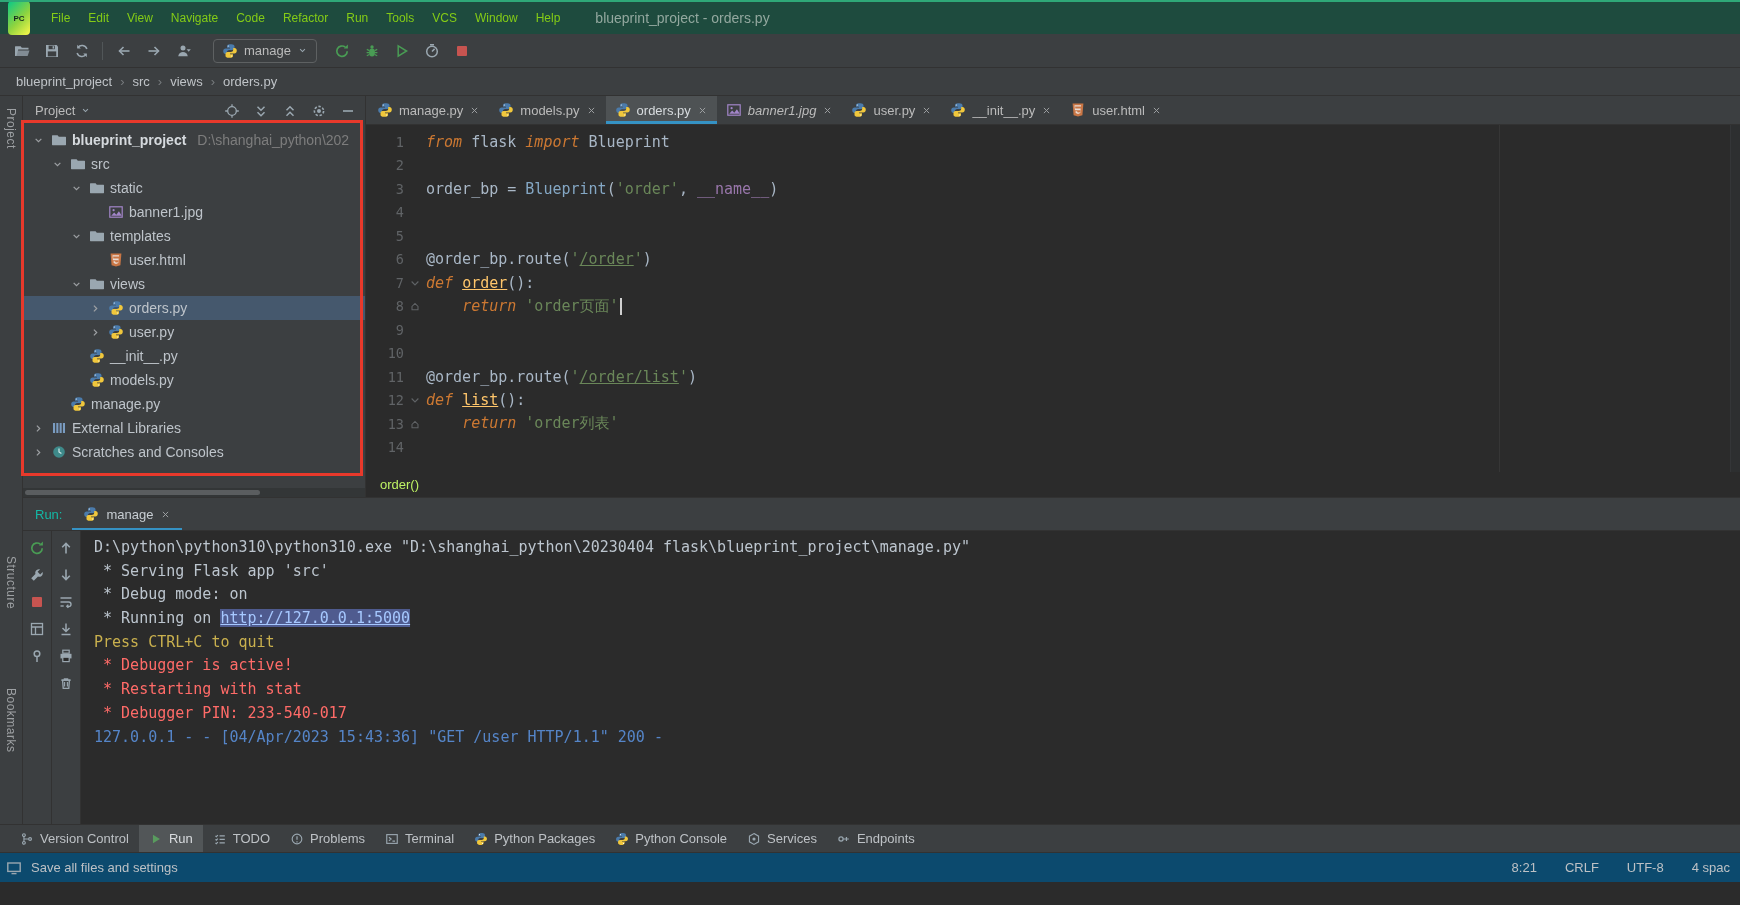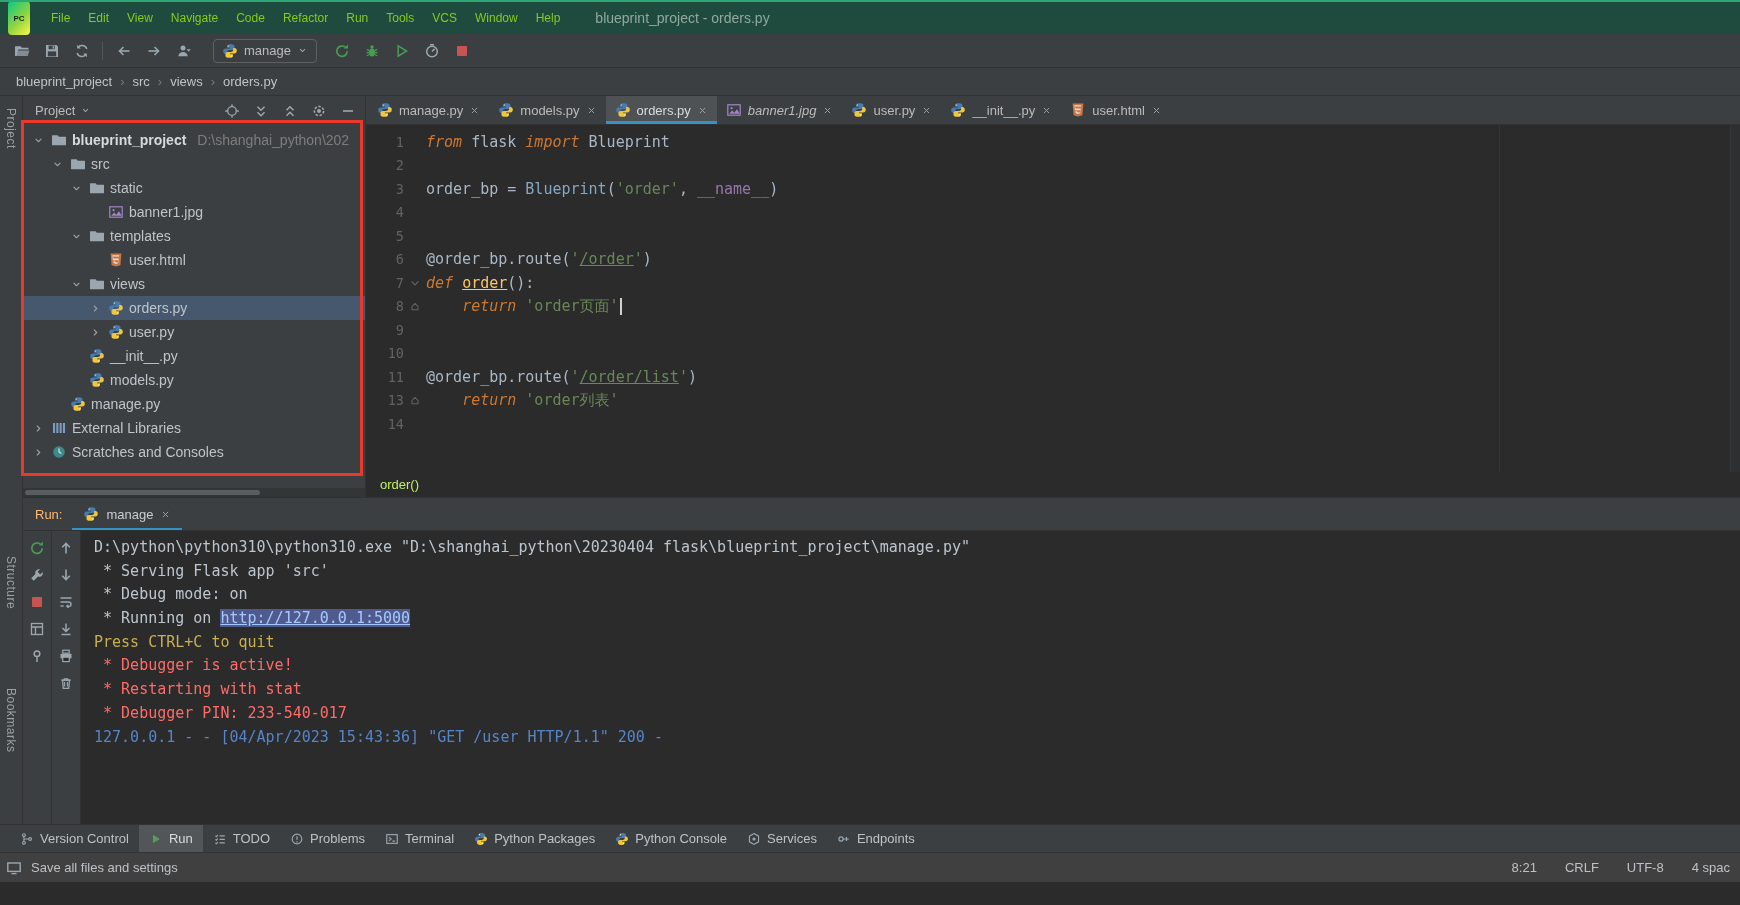--- a/index.html
+++ b/index.html
@@ -77,38 +77,38 @@
 .s-du{color:#9876aa}
 .s-cls{color:#84a7c4}
 .caret{display:inline-block;width:2px;height:17px;background:#d0d0d0;vertical-align:middle;margin-left:1px}
 .margin-line{position:absolute;top:0;bottom:0;left:1133px;width:1px;background:#363636}
 .editor-scrollbar{position:absolute;right:0;top:0;bottom:0;width:10px;background:#2d2f30;border-left:1px solid #343638}
 .editor-crumb{height:25px;display:flex;align-items:center;padding-left:14px;font-size:13px;color:#bef264;flex:0 0 auto}
 
 
 .run-panel{flex:1;display:flex;flex-direction:column;border-top:1px solid #323232;min-height:0}
 .run-header{height:33px;background:#3c3f41;border-bottom:1px solid #323232;display:flex;align-items:stretch;flex:0 0 auto}
-.run-label{display:flex;align-items:center;padding:0 10px 0 12px;font-size:13px;color:#fdba74}
+.run-label{display:flex;align-items:center;padding:0 10px 0 12px;font-size:13px;color:#14b8a6}
 .run-tab{display:flex;align-items:center;gap:7px;padding:0 11px;font-size:13px;color:#c7cdd2;box-shadow:inset 0 -2px 0 var(--accent-blue,#3592c4)}
 .run-body{flex:1;display:flex;min-height:0;background:#2b2b2b}
 .run-tools{width:29px;background:#3c3f41;border-right:1px solid #323232;display:flex;flex-direction:column;align-items:center;padding-top:8px;gap:10px;flex:0 0 auto}
 .rt-btn{width:22px;height:17px;display:flex;align-items:center;justify-content:center}
 .console{flex:1;padding:7px 0 0 13px;font-family:"DejaVu Sans Mono",monospace;font-size:15px;color:#bcc5ce;overflow:hidden}
 .console-line{white-space:pre;height:23.7px}
 .console-line.err{color:var(--error-red,#ff6b68)}
 .console-line.warn{color:var(--warn-yellow,#c9b04e)}
 .console-line.info{color:var(--info-blue,#5585c8)}
 .lnk{color:var(--link-text,#a6c8ff);background:var(--link-bg,#4f5b8f);text-decoration:underline}
 
 
 .bottom-bar{height:28px;background:#3c3f41;border-top:1px solid #323232;display:flex;align-items:stretch;padding-left:10px;flex:0 0 auto}
 .bb-item{display:flex;align-items:center;gap:6px;padding:0 10px;font-size:13px;color:#bdc1c5;white-space:nowrap}
 .bb-item.active{background:#525658;color:#d9dcdf}
 .bb-item .ic,.bb-item .ic svg{width:14px;height:14px}
-.status-bar{height:30px;background:#404040;border-top:1px solid #323232;display:flex;align-items:center;padding:0 10px 0 6px;flex:0 0 auto}
+.status-bar{height:30px;background:#0c4a6e;border-top:1px solid #323232;display:flex;align-items:center;padding:0 10px 0 6px;flex:0 0 auto}
 .sb-left{display:flex;align-items:center;gap:9px;font-size:13px;color:#bdc1c5}
 .sb-right{margin-left:auto;display:flex;align-items:center}
 .sb-item{font-size:13px;color:#bdc1c5;margin-left:28px;white-space:nowrap}
 .bottom-filler{height:23px;background:#2b2b2b;flex:0 0 auto}
 
 
 .annotation-box{position:absolute;left:21px;top:24px;width:342px;height:356px;border:3px solid var(--annotation-red,#e8392b);z-index:6;pointer-events:none}
 </style>
 </head>
 <body>
@@ -700,20 +700,29 @@
                 </div>
                 <div class="code-line">
                   <span class="ln">10</span>
                   <span class="mark"></span>
                   <span class="ct"></span>
                 </div>
                 <div class="code-line">
                   <span class="ln">11</span>
                   <span class="mark"></span>
                   <span class="ct"><span class="s-pl">@order_bp.route(</span><span class="s-str">'</span><span class="s-stru">/order/list</span><span class="s-str">'</span><span class="s-pl">)</span></span>
+                </div>
+                <div class="code-line">
+                  <span class="ln">12</span>
+                  <span class="mark">
+                    <svg viewBox="0 0 16 16">
+                      <path d="M3.5 6l4.5 4.5L12.5 6" stroke="#606366" stroke-width="1.5" fill="none"></path>
+                    </svg>
+                  </span>
+                  <span class="ct"><span class="s-kw">def </span><span class="s-fn">list</span><span class="s-pl">():</span></span>
                 </div>
                 <div class="code-line">
                   <span class="ln">13</span>
                   <span class="mark">
                     <svg viewBox="0 0 16 16">
                       <path d="M4 13V8.5L8 4.5l4 4V13z" fill="none" stroke="#606366" stroke-width="1.4"></path>
                     </svg>
                   </span>
                   <span class="ct"><span class="s-pl">    </span><span class="s-kw">return </span><span class="s-str">'order列表'</span></span>
                 </div>

